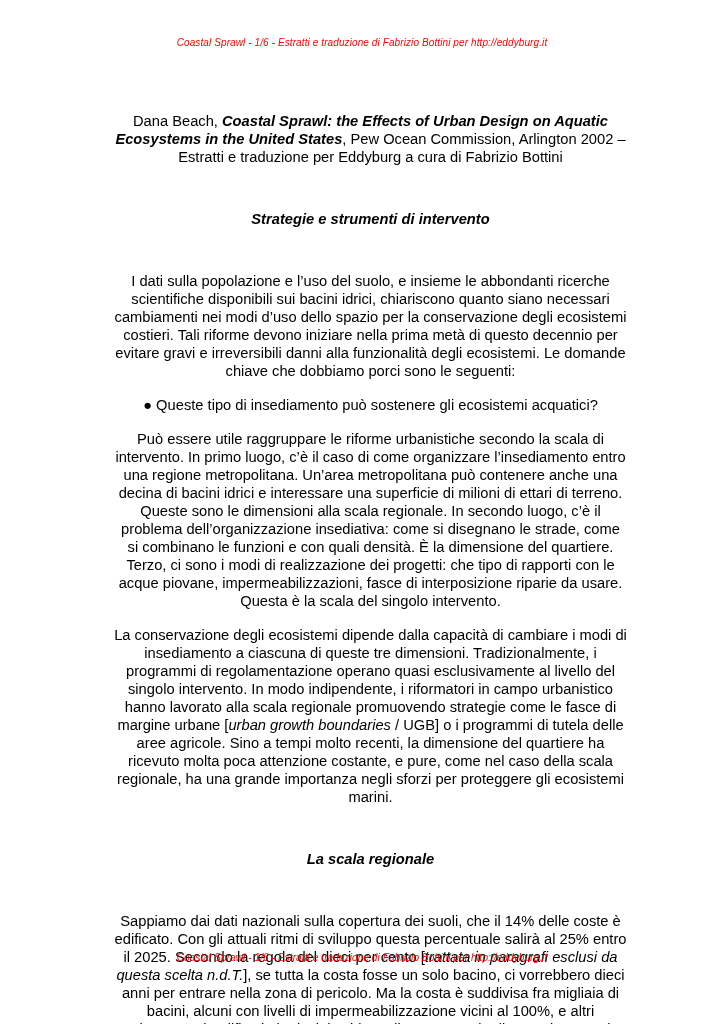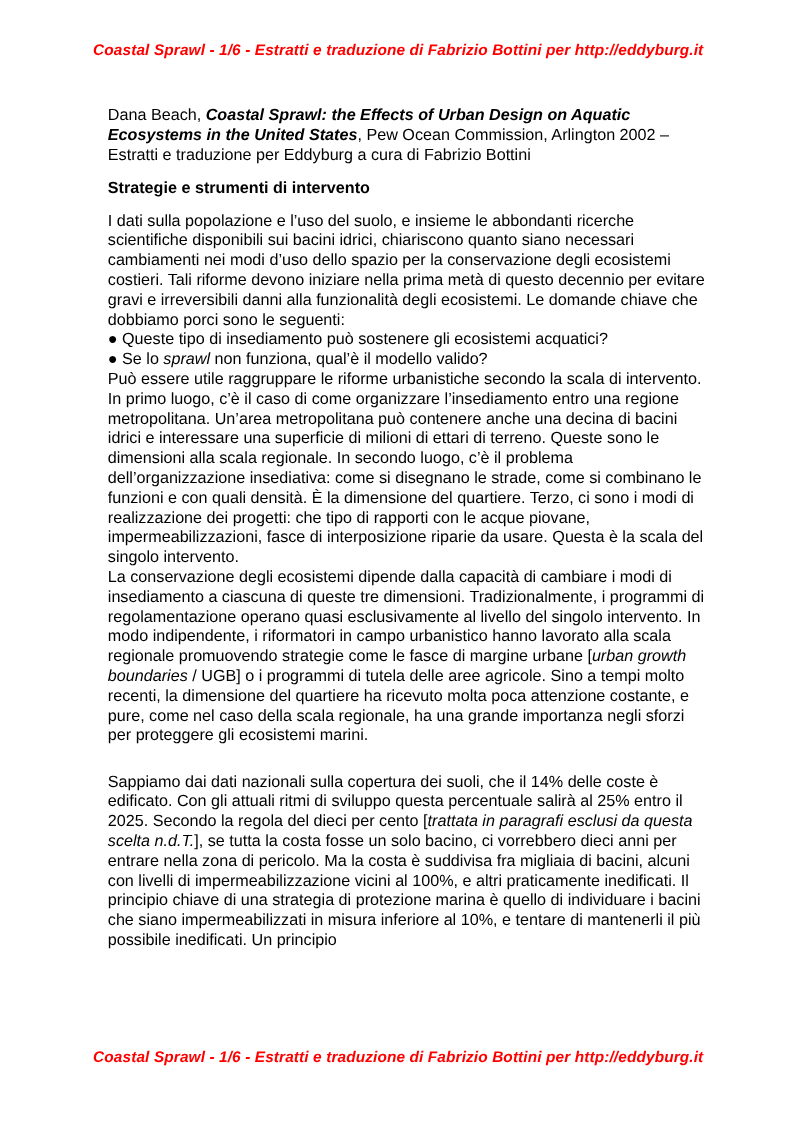--- a/index.html
+++ b/index.html
@@ -14,62 +14,63 @@
     background: #ffffff;
     font-family: "Liberation Sans", sans-serif;
     color: #000000;
     overflow: hidden;
   }
   .running-head {
     position: absolute;
     left: 0;
     width: 100%;
     text-align: center;
-    font-size: 14px;
-    font-weight: 700;
+    font-size: 10px;
+    font-weight: 400;
     font-style: italic;
     letter-spacing: 0.1px;
   }
   .running-head.top { top: 37px; }
   .running-head.bottom { top: 952px; }
   .body-text {
     position: absolute;
     left: 98px;
     top: 96px;
     width: 545px;
     font-size: 14.7px;
     line-height: 18px;
   }
   .block {
-    margin: 0;
+    margin: 16px;
     padding: 0;
+    text-align: center;
   }
   .block.spacer {
     height: 12px;
     line-height: 12px;
     overflow: hidden;
   }
-  .run-bold { font-weight: 700; }
+  .run-bold { font-weight: 700; font-style: italic; }
   .run-italic { font-style: italic; }
 </style>
 </head>
 <body>
 
 <div class="page">
   <div class="running-head top" style="color: rgb(255, 0, 0);">Coastal Sprawl - 1/6 - Estratti e traduzione di Fabrizio Bottini per http://eddyburg.it</div>
 
   <div class="body-text">
       <p class="block p"><span>Dana Beach, </span><span class="run-bold run-italic">Coastal Sprawl: the Effects of Urban Design on Aquatic Ecosystems in the United States</span><span>, Pew Ocean Commission, Arlington 2002 – Estratti e traduzione per Eddyburg a cura di Fabrizio Bottini</span></p>
       <p class="block spacer">&nbsp;</p>
       <p class="block h"><span class="run-bold">Strategie e strumenti di intervento</span></p>
       <p class="block spacer">&nbsp;</p>
       <p class="block p"><span>I dati sulla popolazione e l’uso del suolo, e insieme le abbondanti ricerche scientifiche disponibili sui bacini idrici, chiariscono quanto siano necessari cambiamenti nei modi d’uso dello spazio per la conservazione degli ecosistemi costieri. Tali riforme devono iniziare nella prima metà di questo decennio per evitare gravi e irreversibili danni alla funzionalità degli ecosistemi. Le domande chiave che dobbiamo porci sono le seguenti:</span></p>
       <p class="block bullet"><span>● Queste tipo di insediamento può sostenere gli ecosistemi acquatici?</span></p>
-      <p class="block bullet"><span>● Se lo </span><span class="run-italic">sprawl</span><span> non funziona, qual’è il modello valido?</span></p>
       <p class="block p"><span>Può essere utile raggruppare le riforme urbanistiche secondo la scala di intervento. In primo luogo, c’è il caso di come organizzare l’insediamento entro una regione metropolitana. Un’area metropolitana può contenere anche una decina di bacini idrici e interessare una superficie di milioni di ettari di terreno. Queste sono le dimensioni alla scala regionale. In secondo luogo, c’è il problema dell’organizzazione insediativa: come si disegnano le strade, come si combinano le funzioni e con quali densità. È la dimensione del quartiere. Terzo, ci sono i modi di realizzazione dei progetti: che tipo di rapporti con le acque piovane, impermeabilizzazioni, fasce di interposizione riparie da usare. Questa è la scala del singolo intervento.</span></p>
       <p class="block p"><span>La conservazione degli ecosistemi dipende dalla capacità di cambiare i modi di insediamento a ciascuna di queste tre dimensioni. Tradizionalmente, i programmi di regolamentazione operano quasi esclusivamente al livello del singolo intervento. In modo indipendente, i riformatori in campo urbanistico hanno lavorato alla scala regionale promuovendo strategie come le fasce di margine urbane [</span><span class="run-italic">urban growth boundaries</span><span> / UGB] o i programmi di tutela delle aree agricole. Sino a tempi molto recenti, la dimensione del quartiere ha ricevuto molta poca attenzione costante, e pure, come nel caso della scala regionale, ha una grande importanza negli sforzi per proteggere gli ecosistemi marini.</span></p>
       <p class="block spacer">&nbsp;</p>
+      <p class="block h"><span class="run-bold">La scala regionale</span></p>
       <p class="block spacer">&nbsp;</p>
       <p class="block p"><span>Sappiamo dai dati nazionali sulla copertura dei suoli, che il 14% delle coste è edificato. Con gli attuali ritmi di sviluppo questa percentuale salirà al 25% entro il 2025. Secondo la regola del dieci per cento [</span><span class="run-italic">trattata in paragrafi esclusi da questa scelta n.d.T.</span><span>], se tutta la costa fosse un solo bacino, ci vorrebbero dieci anni per entrare nella zona di pericolo. Ma la costa è suddivisa fra migliaia di bacini, alcuni con livelli di impermeabilizzazione vicini al 100%, e altri praticamente inedificati. Il principio chiave di una strategia di protezione marina è quello di individuare i bacini che siano impermeabilizzati in misura inferiore al 10%, e tentare di mantenerli il più possibile inedificati. Un principio</span></p>
     </div>
 
   <div class="running-head bottom" style="color: rgb(255, 0, 0);">Coastal Sprawl - 1/6 - Estratti e traduzione di Fabrizio Bottini per http://eddyburg.it</div>
 </div>
 
 </body></html>

